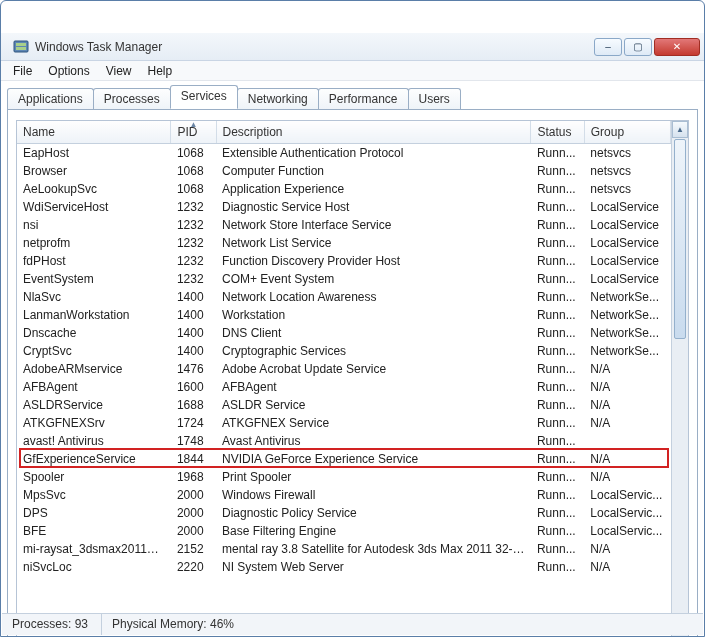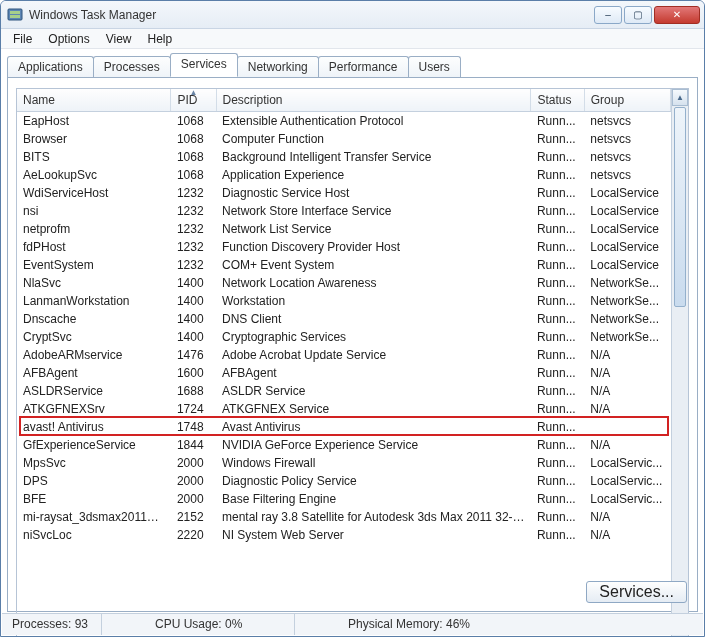--- a/index.html
+++ b/index.html
@@ -15,21 +15,22 @@
     border-radius: 6px 6px 0 0;
     position: relative;
   }
   
   .titlebar {
     height: 28px;
     background: linear-gradient(#f3f7fb,#e6edf5);
     border-bottom: 1px solid #c9d5e4;
     display: flex;
     align-items: center;
-    padding: 0 4px 0 6px;
+    padding: 0 4px 0 12px;
+    margin-top: 32px;
   }
   .titlebar .app-icon {
     width: 16px; height: 16px;
     margin-right: 6px;
     display: inline-block;
   }
   .titlebar .app-icon svg { display:block; }
   .titlebar .title { flex: 0 0 auto; color:#333; }
   .titlebar .spacer { flex: 1; }
   .winbtn {
@@ -176,21 +177,20 @@
     font-size:16px; color:#222;
     display:inline-flex;align-items:center;justify-content:center;
   }
   
   .statusbar{
     position:absolute; left:1px; right:1px; bottom:1px;
     height:22px;
     background:#f2f5f9;
     border-top:1px solid #c4d0de;
     display:flex;
-    gap:43px;
   }
   .statusbar .cell{
     padding:3px 10px;
     border-right:1px solid #c4d0de;
     color:#333;
   }
   .statusbar .cell.c1{width:100px;}
   .statusbar .cell.c2{width:150px;}
   .statusbar .cell.c3{flex:1;border-right:none;}
 </style>
@@ -263,27 +263,20 @@
                 <td>netsvcs</td>
               </tr>
               <tr class="row">
                 <td>Browser</td>
                 <td>1068</td>
                 <td>Computer Function</td>
                 <td>Runn...</td>
                 <td>netsvcs</td>
               </tr>
               <tr class="row">
-                <td>BITS</td>
-                <td>1068</td>
-                <td>Background Intelligent Transfer Service</td>
-                <td>Runn...</td>
-                <td>netsvcs</td>
-              </tr>
-              <tr class="row">
                 <td>AeLookupSvc</td>
                 <td>1068</td>
                 <td>Application Experience</td>
                 <td>Runn...</td>
                 <td>netsvcs</td>
               </tr>
               <tr class="row">
                 <td>WdiServiceHost</td>
                 <td>1232</td>
                 <td>Diagnostic Service Host</td>
@@ -378,20 +371,27 @@
                 <td>avast! Antivirus</td>
                 <td>1748</td>
                 <td>Avast Antivirus</td>
                 <td>Runn...</td>
                 <td></td>
               </tr>
               <tr class="row">
                 <td>GfExperienceService</td>
                 <td>1844</td>
                 <td>NVIDIA GeForce Experience Service</td>
+                <td>Runn...</td>
+                <td>N/A</td>
+              </tr>
+              <tr class="row">
+                <td>Spooler</td>
+                <td>1968</td>
+                <td>Print Spooler</td>
                 <td>Runn...</td>
                 <td>N/A</td>
               </tr>
               <tr class="row">
                 <td>MpsSvc</td>
                 <td>2000</td>
                 <td>Windows Firewall</td>
                 <td>Runn...</td>
                 <td>LocalServic...</td>
               </tr>
@@ -440,15 +440,14 @@
     <div class="services-btn-row">
       <div class="push-btn">
           <span>Services...</span>
         </div>
     </div>
   </div>
 </div>
 
 <div class="statusbar">
   <div class="cell c1">Processes: 93</div>
-  <div class="cell c2">CPU Usage: 0%</div>
   <div class="cell c3">Physical Memory: 46%</div>
 </div>
 
 </body></html>

